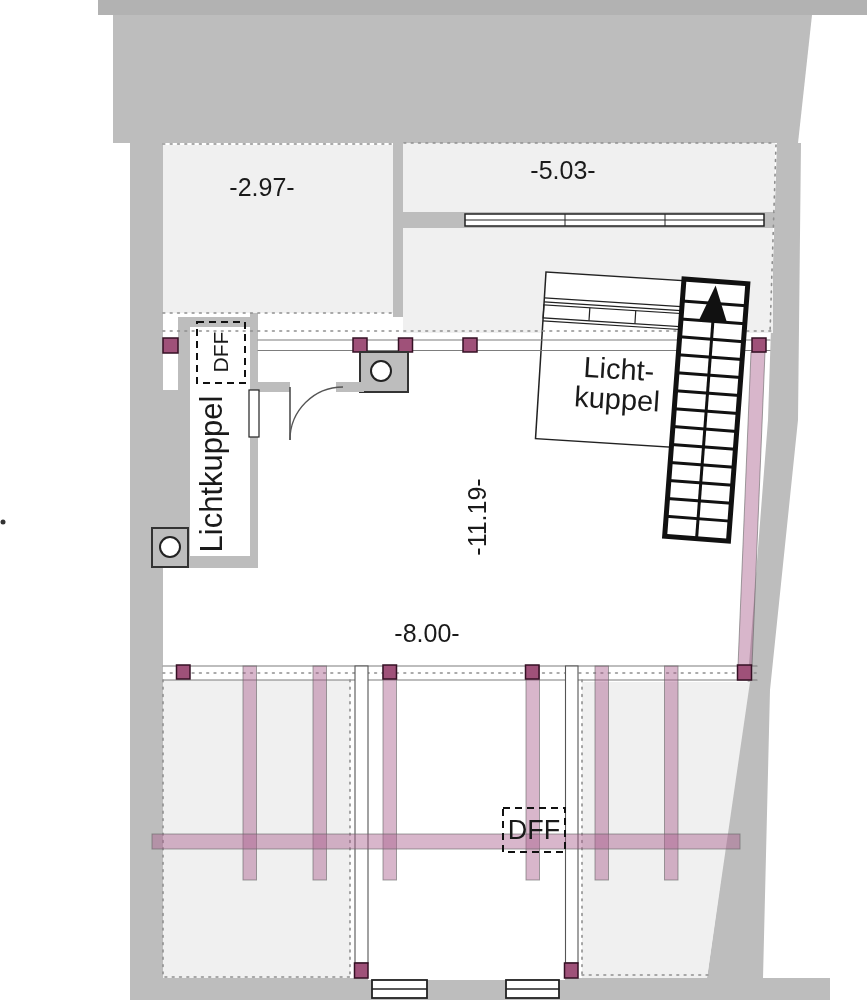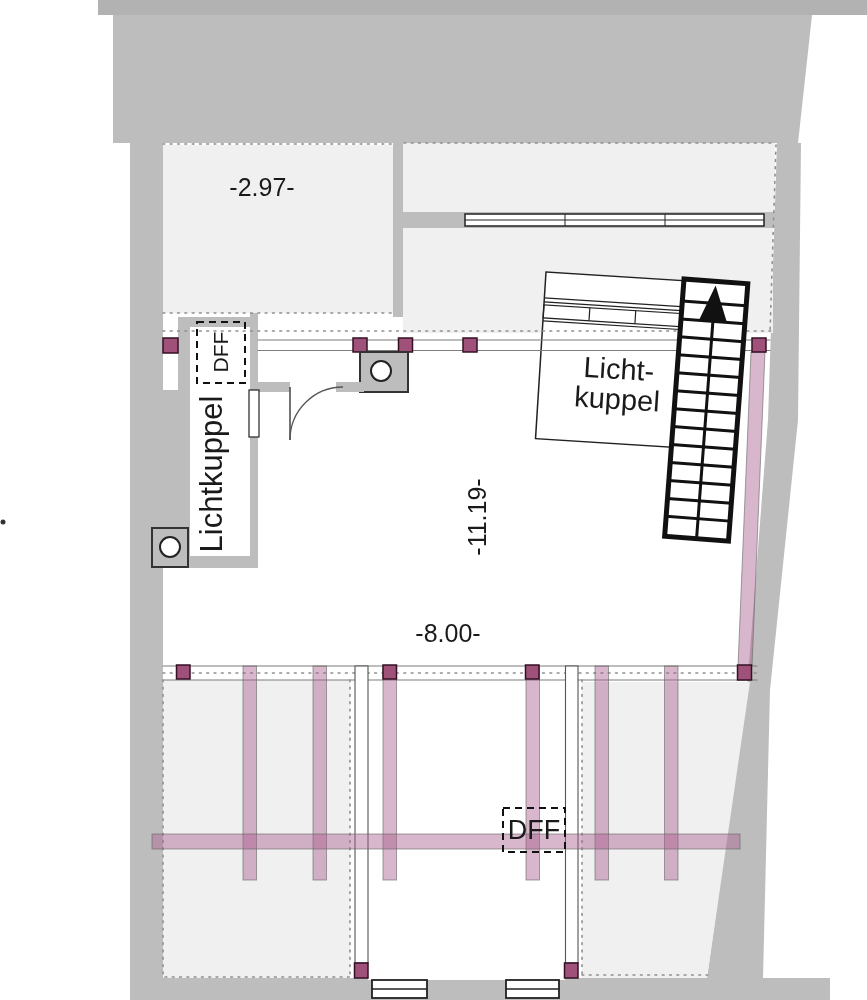--- a/index.html
+++ b/index.html
@@ -157,29 +157,30 @@
   <g fill="none" stroke="#111111" stroke-width="2" stroke-dasharray="7 5">
     <rect x="197" y="322" width="48" height="61"></rect>
     <rect x="503" y="808" width="62" height="44"></rect>
   </g>
 
   <circle cx="3" cy="522" r="2.5" fill="#333333"></circle>
 </svg>
 
 <div class="label" style="left:192px;top:172px;width:140px;height:30px;font-size:25px;">-2.97-</div>
 
+<div class="label" style="left:493px;top:155px;width:140px;height:30px;font-size:25px;">-5.03-</div>
 
 <div class="label rot-ccw" style="left:191px;top:340px;width:60px;height:24px;font-size:21px;">DFF</div>
 
 <div class="label rot-ccw" style="left:122px;top:456px;width:180px;height:36px;font-size:31px;">Lichtkuppel</div>
 
 <div class="label rot-box" style="left:548px;top:348px;width:140px;height:72px;font-size:29px;flex-direction:column;">
   <div>Licht-</div>
   <div>kuppel</div>
 </div>
 
 <div class="label rot-ccw" style="left:417px;top:502px;width:120px;height:30px;font-size:25px;">-11.19-</div>
 
-<div class="label" style="left:388px;top:618px;width:120px;height:30px;font-size:25px;">-8.00-</div>
+<div class="label" style="left:367px;top:618px;width:120px;height:30px;font-size:25px;">-8.00-</div>
 
 <div class="label" style="left:484px;top:814px;width:100px;height:32px;font-size:27px;">DFF</div>
 
 </div>
 
 </body></html>

